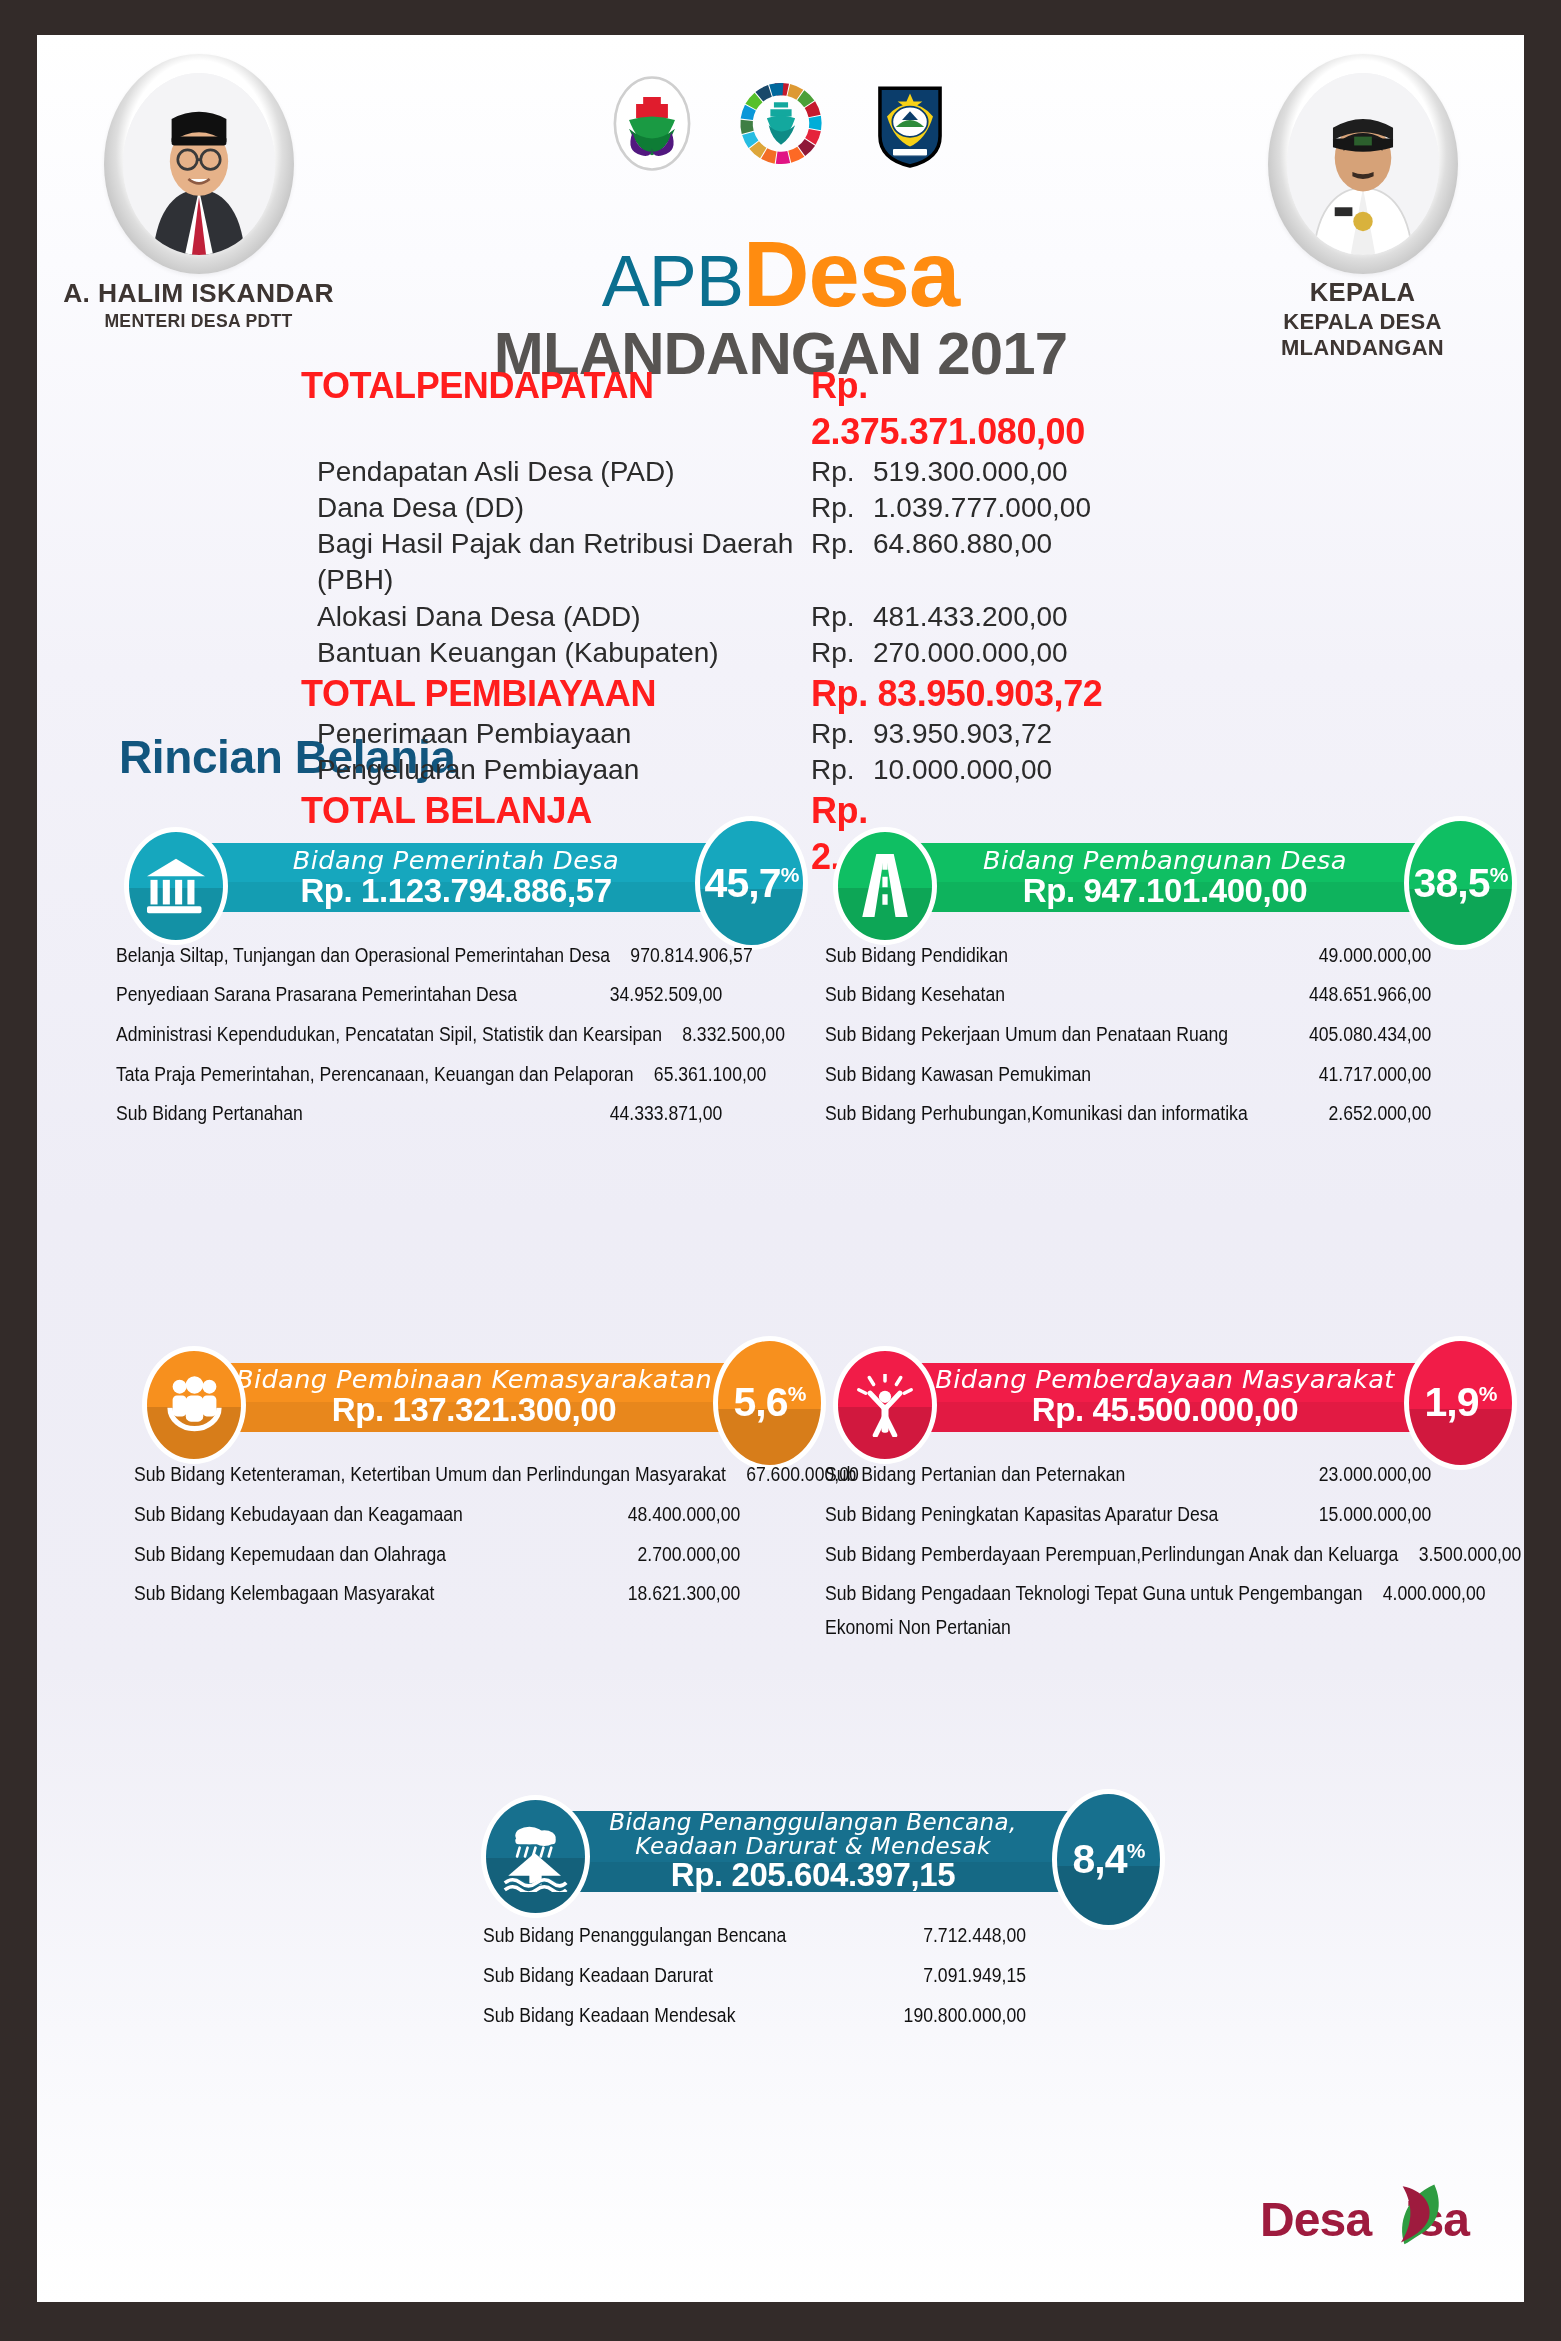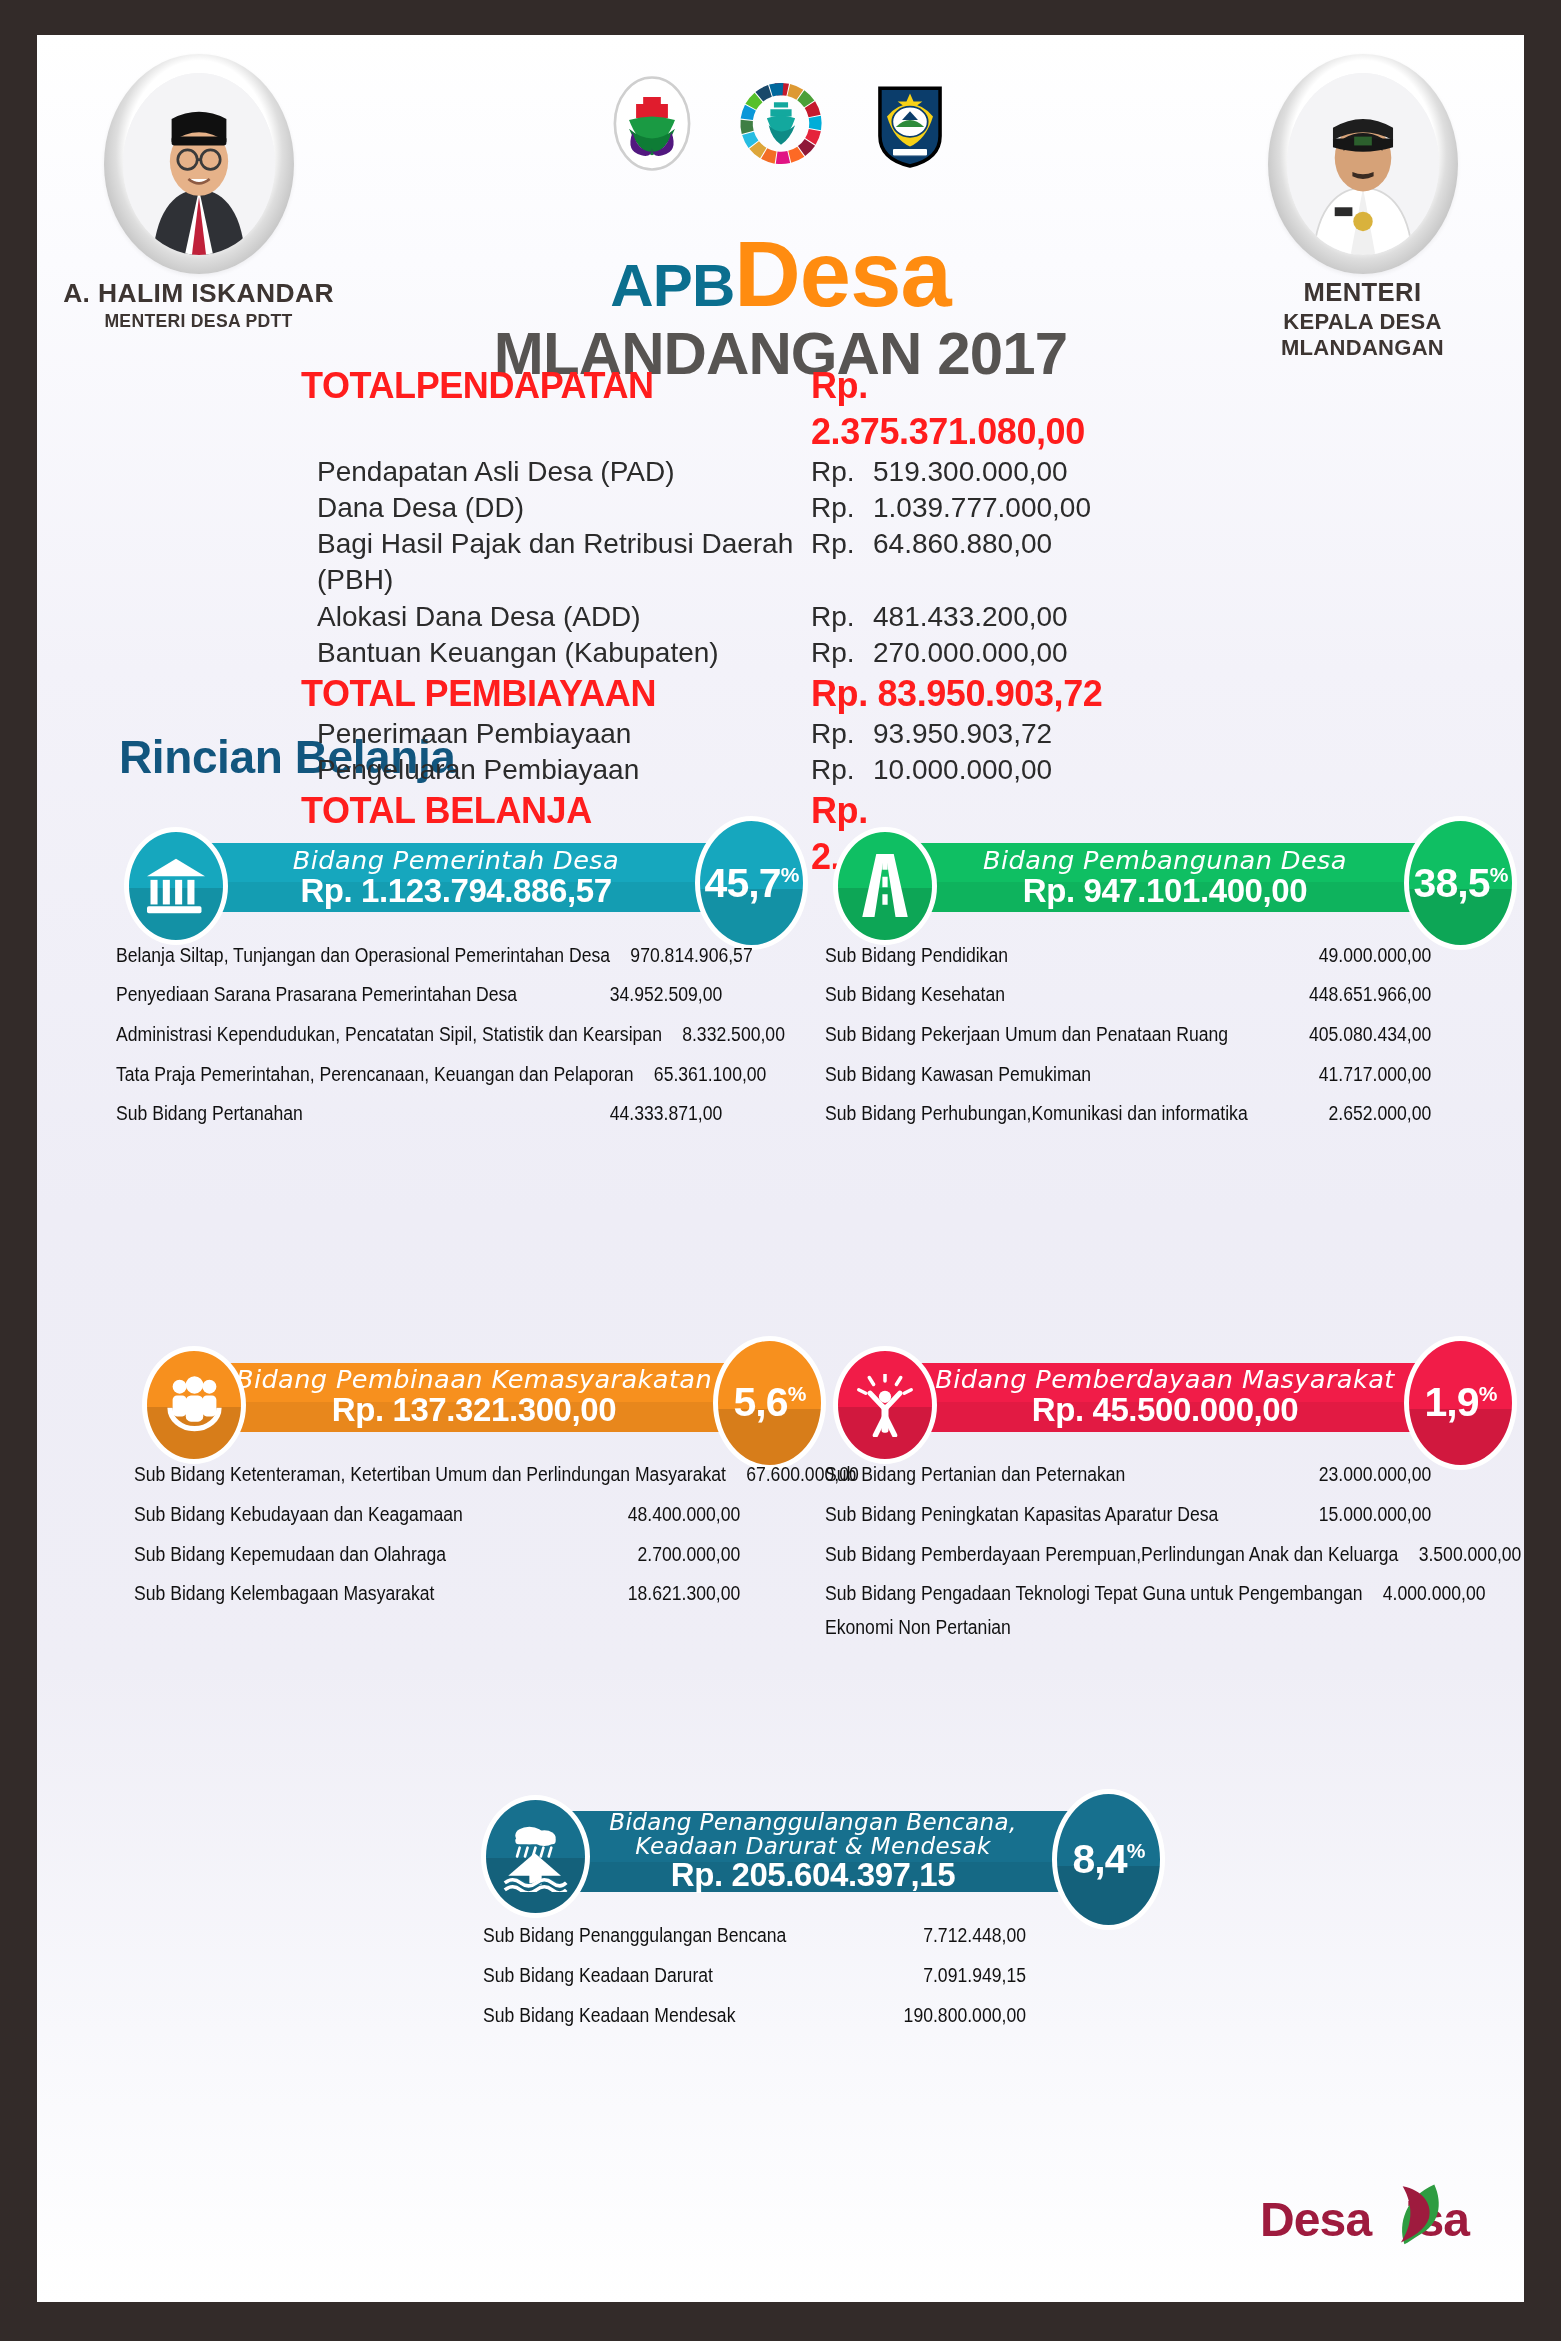--- a/index.html
+++ b/index.html
@@ -45,21 +45,21 @@
   .pname.small { font-size:25.6px; }
   .prole.small { font-size:22px; }
 
   #logos {
     position:absolute; left:50%; transform:translateX(-50%);
     top:39px; display:flex; gap:30px; align-items:center;
   }
   .logo { width:99px; height:99px; }
 
   #brand { position:absolute; left:50%; transform:translateX(-50%); top:187px; text-align:center; white-space:nowrap;}
-  #brand .apb { font-size:60px; font-weight:bold; color:#0b6f8f; letter-spacing:-0.9px; line-height:.95;}
+  #brand .apb { font-size:72px; font-weight:normal; color:#0b6f8f; letter-spacing:-0.9px; line-height:.95;}
   #brand .desa { font-size:92px; font-weight:bold; color:#ff8c10; letter-spacing:-0.9px;}
   #brand .sub { font-size:60px; font-weight:bold; color:#575452; letter-spacing:-0.9px; line-height:1; margin-top:-3.5px;}
 
   
   #summary { position:relative; margin:19.4px 0 0 0; padding:0 0 0 264px; height:344px;}
   .srow { display:flex; align-items:baseline; height:auto; }
   .srow .lbl { width:494px; }
   .srow .amt { width:353px; }
 
   .s-head .lbl { font-size:36px; font-weight:bold; color:#ff1d1d; letter-spacing:-0.4px; line-height:1.26;}
@@ -228,21 +228,21 @@
             <circle cx="86" cy="168" r="11" fill="#d9b23c"></circle>
             <ellipse cx="86" cy="96" rx="32" ry="38" fill="#d6a278"></ellipse>
             <path d="M64 88 q22 -14 44 0 l0 -14 q-22 -12 -44 0 Z" fill="#1a1a1a"></path>
             <path d="M52 74 h68 v10 q-34 10 -68 0 z" fill="#161616"></path>
             <path d="M52 62 q34 -20 68 0 l0 14 q-34 -18 -68 0 z" fill="#1e1e1e"></path>
             <rect x="76" y="72" width="20" height="10" fill="#2c5f2d"></rect>
             <path d="M74 112 q12 5 24 0 l0 5 q-12 6 -24 0 z" fill="#3a2b22"></path>
           </svg>
         </div>
       </div>
-      <div class="pname small">MENTERI</div>
+      <div class="pname small">KEPALA</div>
       <div class="prole small">KEPALA DESA MLANDANGAN</div>
     </div>
   </div>
 
   <div id="summary">
     <div class="srow s-head">
       <div class="lbl">TOTALPENDAPATAN</div>
       <div class="amt">Rp. 2.375.371.080,00</div>
     </div>
 

